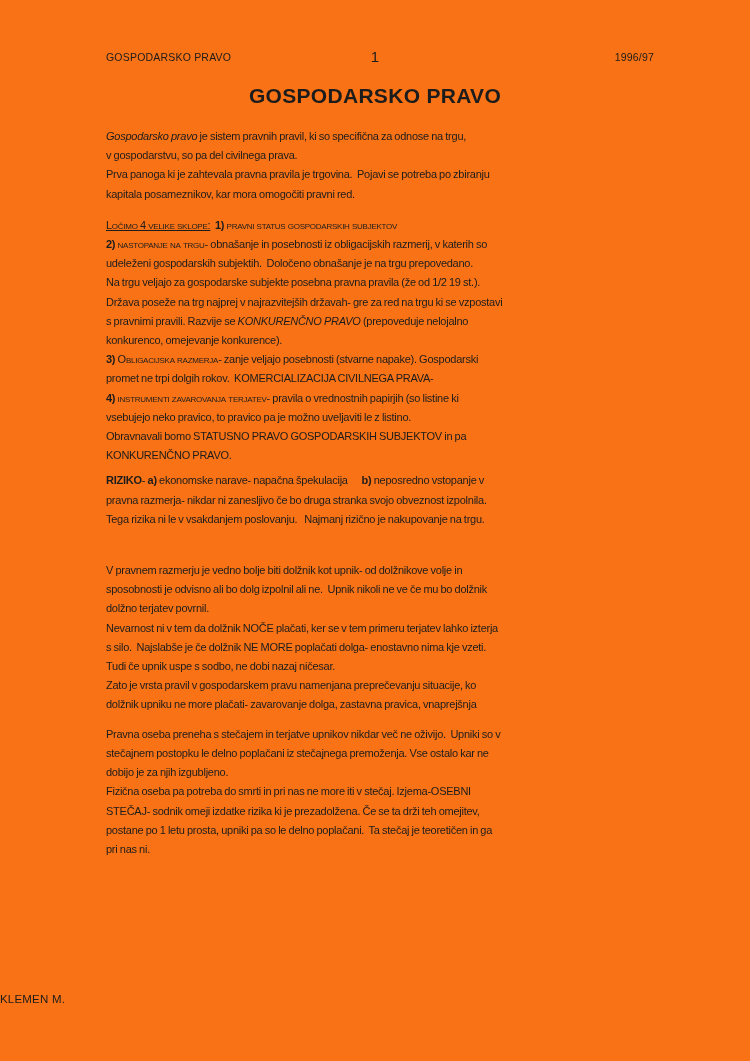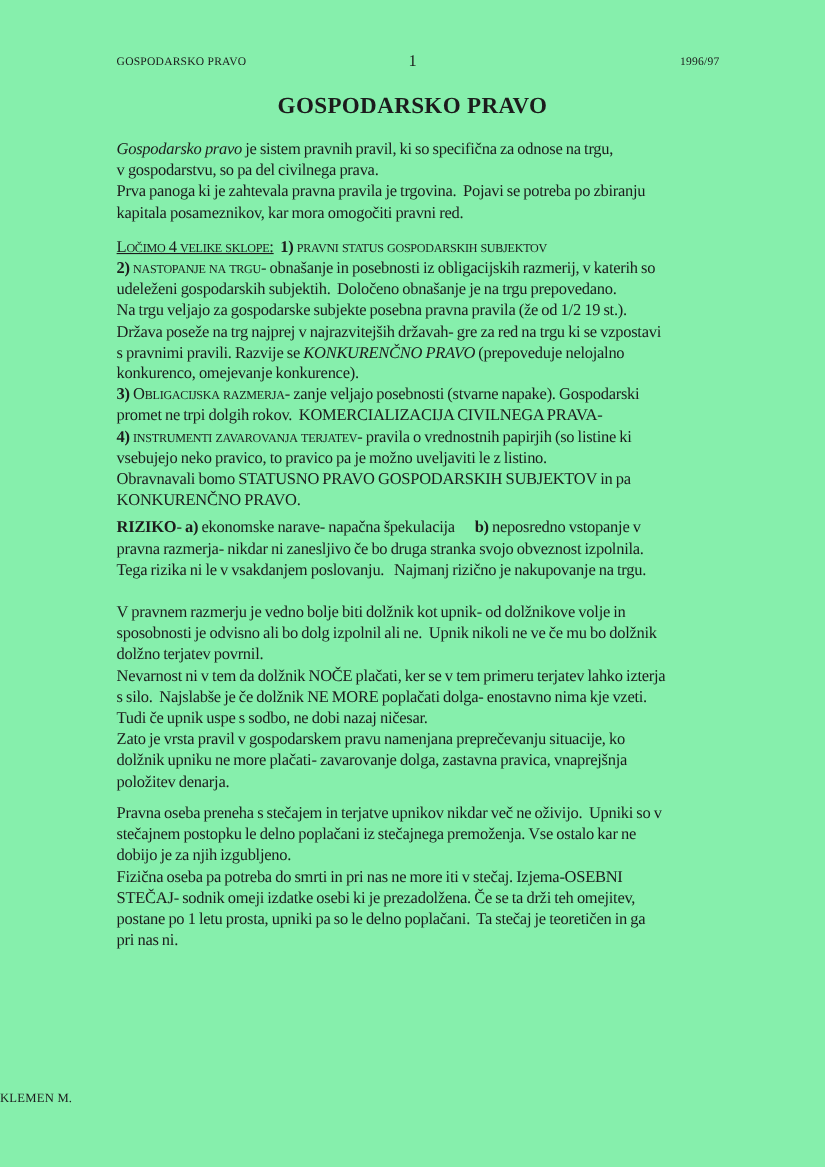--- a/index.html
+++ b/index.html
@@ -5,23 +5,23 @@
   html, body {
     margin: 0;
     padding: 0;
     background: #e8e8e8;
   }
   .page {
     position: relative;
     width: 750px;
     height: 1061px;
     margin: 0 auto;
-    background: #86efac;
+    background: #f97316;
     color: #1c1c1c;
-    font-family: Liberation Serif, serif;
+    font-family: Liberation Sans, sans-serif;
     overflow: hidden;
   }
   .h-left, .h-right {
     position: absolute;
     top: 51px;
     font-size: 10.5px;
     letter-spacing: 0.2px;
     white-space: pre;
   }
   .h-left { left: 106px; }
@@ -45,21 +45,21 @@
     font-size: 21px;
     font-weight: bold;
     letter-spacing: 0.3px;
     white-space: pre;
   }
   .doc-body {
     position: absolute;
     left: 106px;
     top: 127px;
     width: 548px;
-    font-size: 15px;
+    font-size: 11px;
     line-height: 19.2px;
     letter-spacing: -0.25px;
     word-spacing: -0.5px;
   }
   .para { margin: 0; }
   .line { white-space: pre; }
   .r-n { }
   .r-i { font-style: italic; }
   .r-b { font-weight: bold; }
   .r-sc { font-variant: small-caps; }
@@ -105,35 +105,34 @@
         <div class="line"><span class="r-b">4)</span><span class="r-sc"> instrumenti zavarovanja terjatev</span><span class="r-n">- pravila o vrednostnih papirjih (so listine ki</span></div>
         <div class="line"><span class="r-n">vsebujejo neko pravico, to pravico pa je možno uveljaviti le z listino.</span></div>
         <div class="line"><span class="r-n">Obravnavali bomo STATUSNO PRAVO GOSPODARSKIH SUBJEKTOV in pa</span></div>
         <div class="line"><span class="r-n">KONKURENČNO PRAVO.</span></div>
       </div>
       <div class="para" style="margin-top: 6px;">
         <div class="line"><span class="r-b">RIZIKO</span><span class="r-n">- </span><span class="r-b">a)</span><span class="r-n"> ekonomske narave- napačna špekulacija      </span><span class="r-b">b)</span><span class="r-n"> neposredno vstopanje v</span></div>
         <div class="line"><span class="r-n">pravna razmerja- nikdar ni zanesljivo če bo druga stranka svojo obveznost izpolnila.</span></div>
         <div class="line"><span class="r-n">Tega rizika ni le v vsakdanjem poslovanju.   Najmanj rizično je nakupovanje na trgu.</span></div>
       </div>
-      <div class="para" style="margin-top: 19px;">
+      <div class="para" style="margin-top: 32px;">
         <div class="line"><span class="r-n">V pravnem razmerju je vedno bolje biti dolžnik kot upnik- od dolžnikove volje in</span></div>
         <div class="line"><span class="r-n">sposobnosti je odvisno ali bo dolg izpolnil ali ne.  Upnik nikoli ne ve če mu bo dolžnik</span></div>
         <div class="line"><span class="r-n">dolžno terjatev povrnil.</span></div>
         <div class="line"><span class="r-n">Nevarnost ni v tem da dolžnik NOČE plačati, ker se v tem primeru terjatev lahko izterja</span></div>
         <div class="line"><span class="r-n">s silo.  Najslabše je če dolžnik NE MORE poplačati dolga- enostavno nima kje vzeti.</span></div>
         <div class="line"><span class="r-n">Tudi če upnik uspe s sodbo, ne dobi nazaj ničesar.</span></div>
         <div class="line"><span class="r-n">Zato je vrsta pravil v gospodarskem pravu namenjana preprečevanju situacije, ko</span></div>
         <div class="line"><span class="r-n">dolžnik upniku ne more plačati- zavarovanje dolga, zastavna pravica, vnaprejšnja</span></div>
-        <div class="line"><span class="r-n">položitev denarja.</span></div>
       </div>
       <div class="para" style="margin-top: 10px;">
         <div class="line"><span class="r-n">Pravna oseba preneha s stečajem in terjatve upnikov nikdar več ne oživijo.  Upniki so v</span></div>
         <div class="line"><span class="r-n">stečajnem postopku le delno poplačani iz stečajnega premoženja. Vse ostalo kar ne</span></div>
         <div class="line"><span class="r-n">dobijo je za njih izgubljeno.</span></div>
         <div class="line"><span class="r-n">Fizična oseba pa potreba do smrti in pri nas ne more iti v stečaj. Izjema-OSEBNI</span></div>
-        <div class="line"><span class="r-n">STEČAJ- sodnik omeji izdatke osebi ki je prezadolžena. Če se ta drži teh omejitev,</span></div>
+        <div class="line"><span class="r-n">STEČAJ- sodnik omeji izdatke rizika ki je prezadolžena. Če se ta drži teh omejitev,</span></div>
         <div class="line"><span class="r-n">postane po 1 letu prosta, upniki pa so le delno poplačani.  Ta stečaj je teoretičen in ga</span></div>
         <div class="line"><span class="r-n">pri nas ni.</span></div>
       </div>
     </div>
   <div class="footer">KLEMEN M.</div>
 </div>
 
 </body></html>

